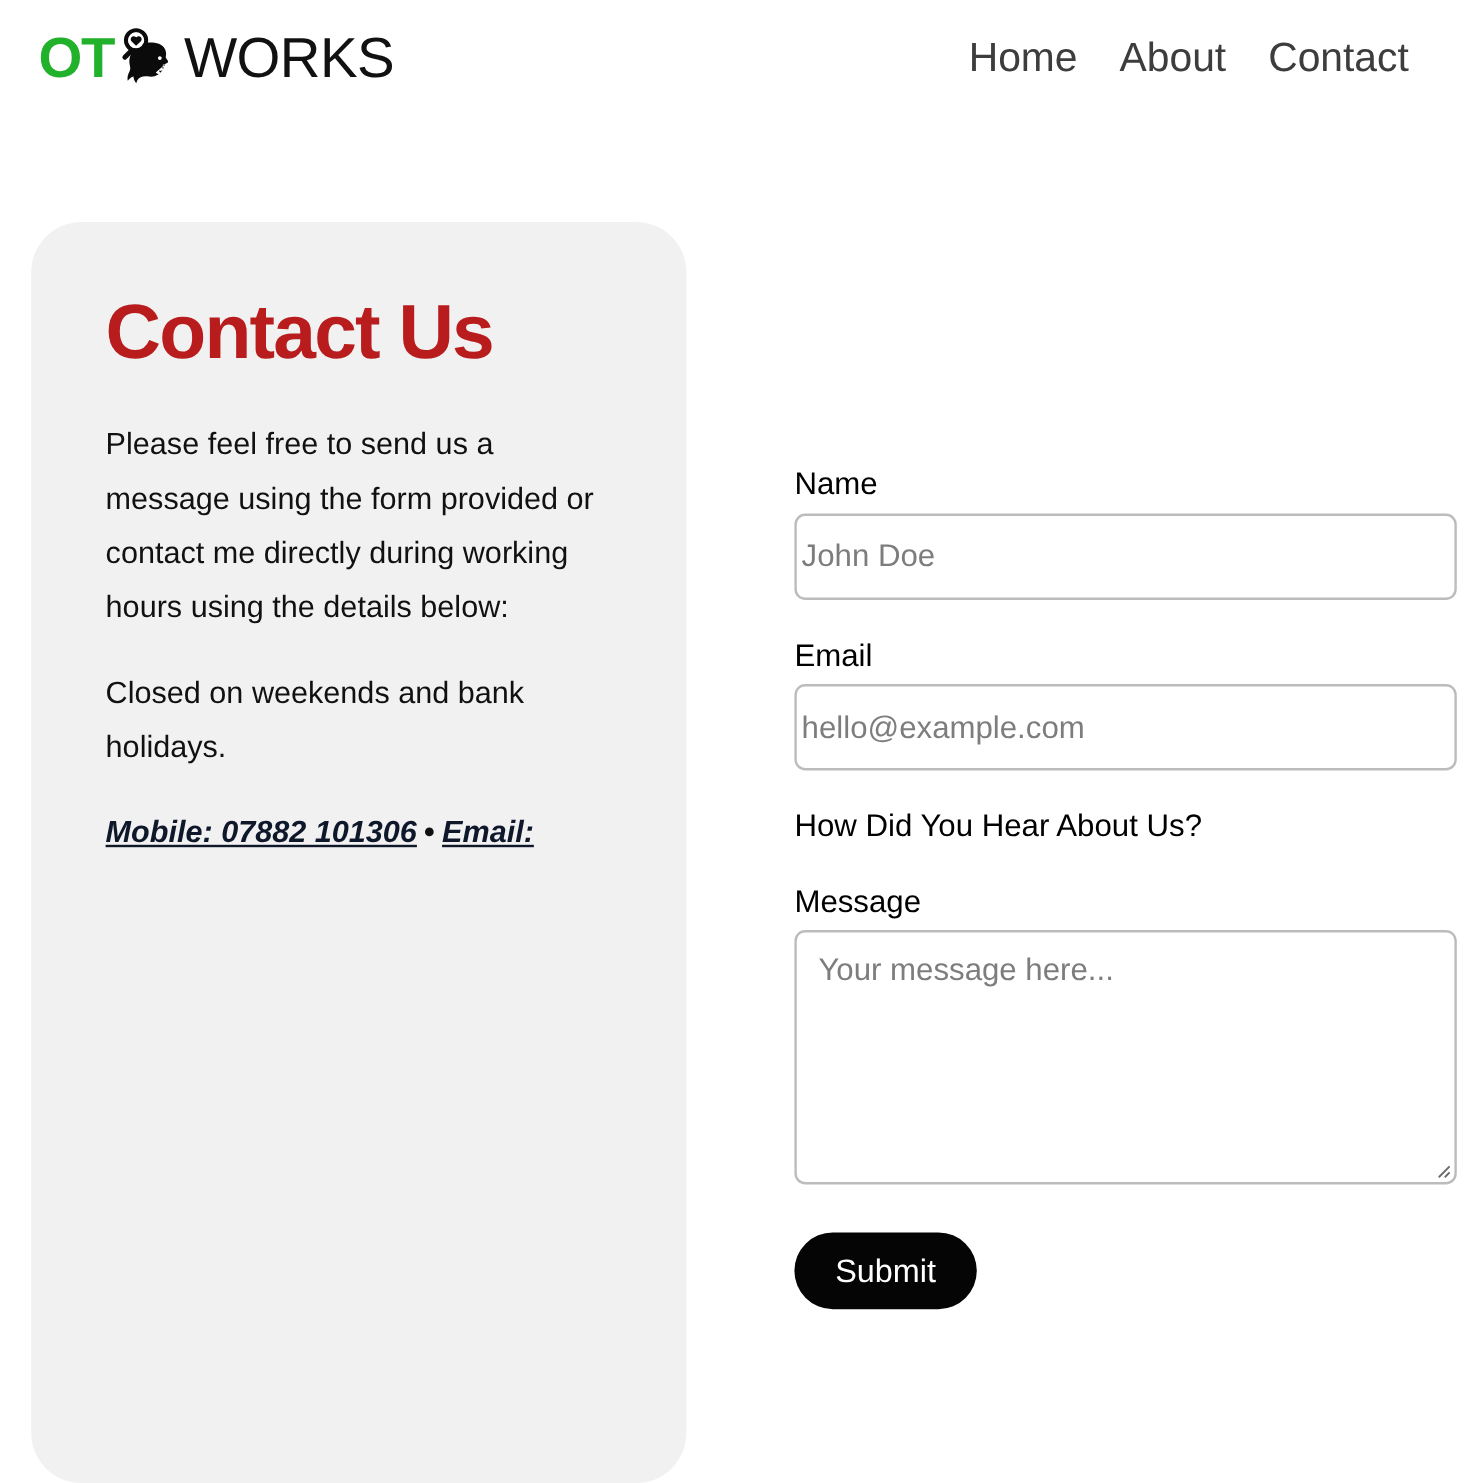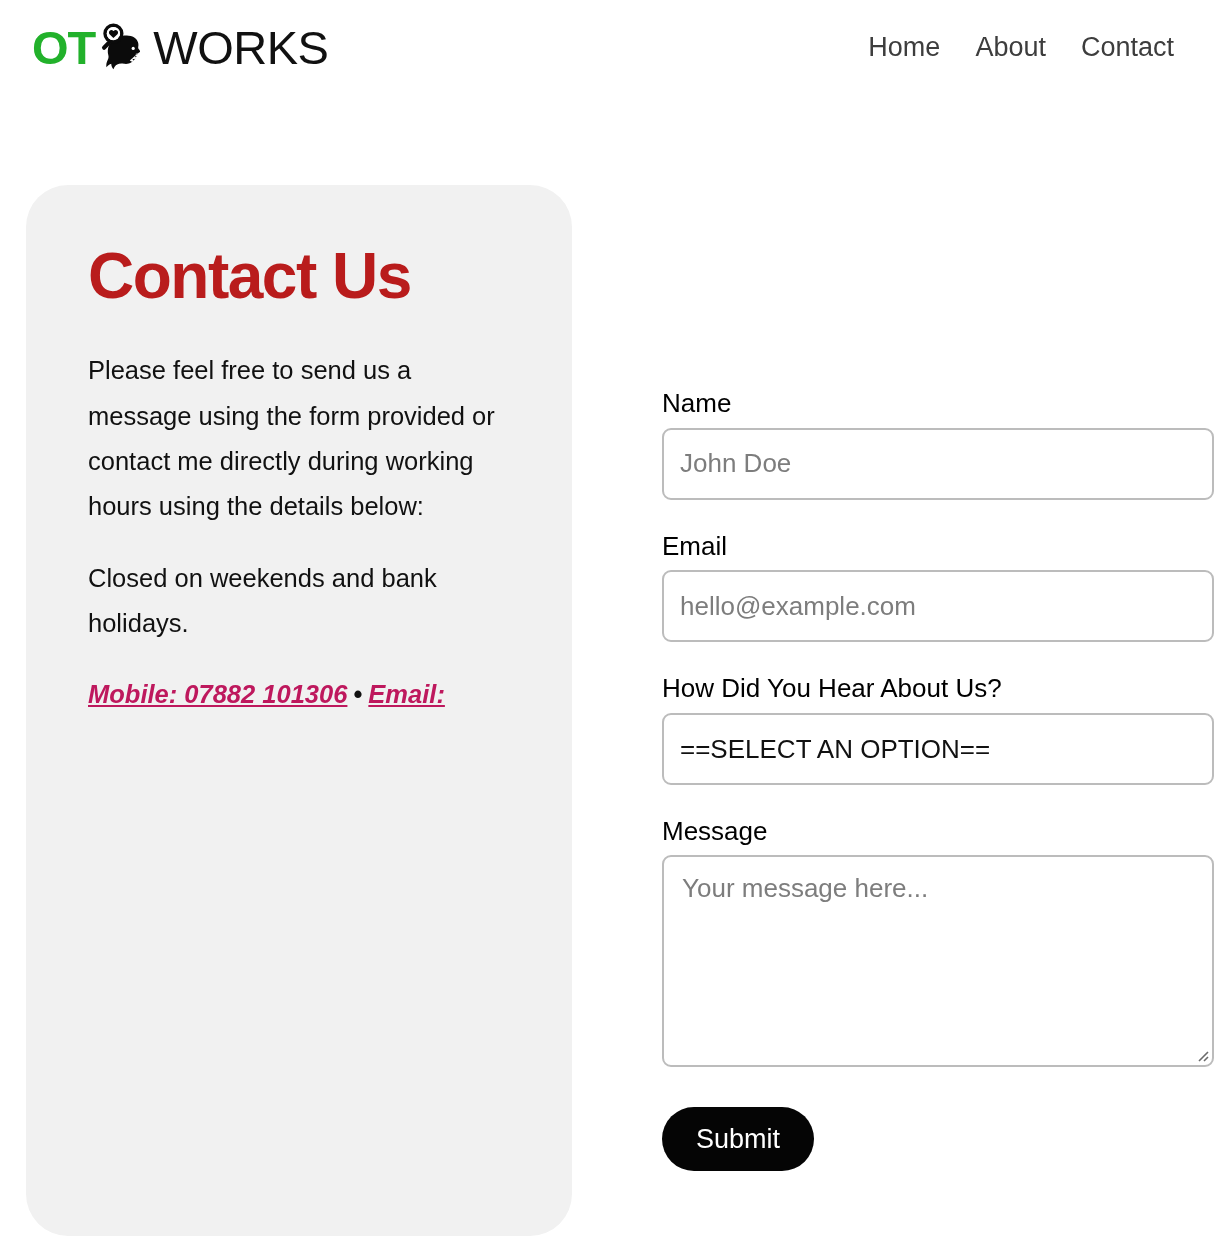--- a/index.html
+++ b/index.html
@@ -58,21 +58,21 @@
     color: #111111;
     line-height: 1;
   }
 
   .main-nav {
     display: flex;
     align-items: center;
     gap: 35px;
   }
   .nav-link {
-    font-size: 27px;
+    font-size: 34px;
     color: #3d3d3d;
     text-decoration: none;
     line-height: 1;
   }
 
   
   .page-wrap {
     display: flex;
     align-items: flex-start;
     padding-left: 26px;
@@ -111,21 +111,21 @@
   .hours-list li { margin: 0; }
   .contact-line {
     font-size: 25.5px;
     line-height: 1.78;
     margin: 0;
     font-weight: bold;
     font-style: italic;
   }
   .contact-line a,
   .contact-line .lnk {
-    color: #be185d;
+    color: #0f172a;
     text-decoration: underline;
   }
   .contact-sep {
     font-style: normal;
     text-decoration: none;
     display: inline-block;
     padding: 0 6px;
   }
 
   
@@ -146,21 +146,21 @@
   .select-input {
     display: block;
     width: 100%;
     height: 72px;
     border: 2px solid #bcbcbc;
     border-radius: 9px;
     background: #ffffff;
     font-family: "Liberation Sans", sans-serif;
     font-size: 26px;
     color: #111111;
-    padding: 0 16px;
+    padding: 0 4px;
     outline: none;
   }
   .text-input::placeholder { color: #7d7d7d; opacity: 1; }
   .select-input {
     -webkit-appearance: none;
     appearance: none;
     line-height: 68px;
   }
   .textarea-wrap { position: relative; }
   .text-area {
@@ -258,23 +258,20 @@
       <input id="f-name" class="text-input" type="text" placeholder="John Doe" style="">
     </div>
 
     <div class="field">
       <label class="field-label" for="f-email">Email</label>
       <input id="f-email" class="text-input" type="text" placeholder="hello@example.com" style="">
     </div>
 
     <div class="field">
       <label class="field-label" for="f-source">How Did You Hear About Us?</label>
-      <select id="f-source" class="select-input">
-        <option>==SELECT AN OPTION==</option>
-      </select>
     </div>
 
     <div class="field textarea-wrap">
       <label class="field-label" for="f-message">Message</label>
       <textarea id="f-message" class="text-area" placeholder="Your message here..." style=""></textarea>
       <span class="resize-grip">
         <svg viewBox="0 0 16 16" width="16" height="16" aria-hidden="true">
           <path d="M15 6 L6 15 M15 11 L11 15" stroke="#6b6b6b" stroke-width="1.6" fill="none"></path>
         </svg>
       </span>

